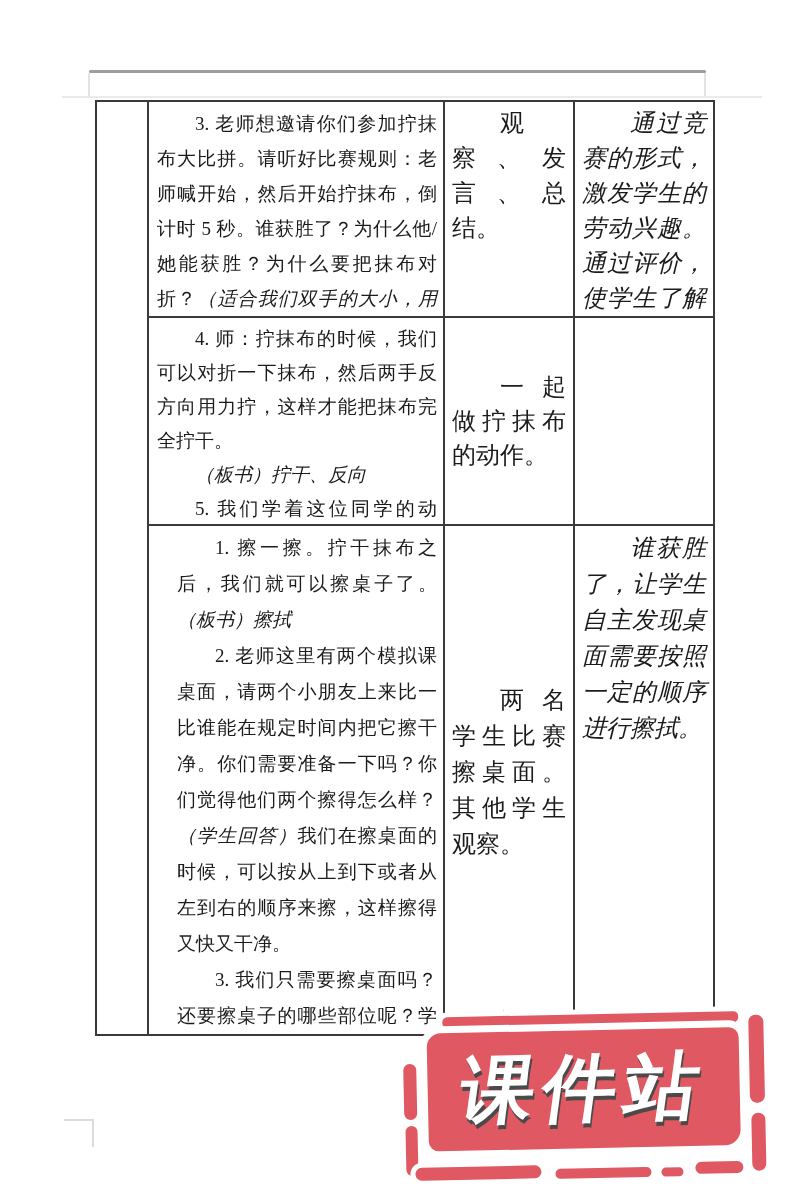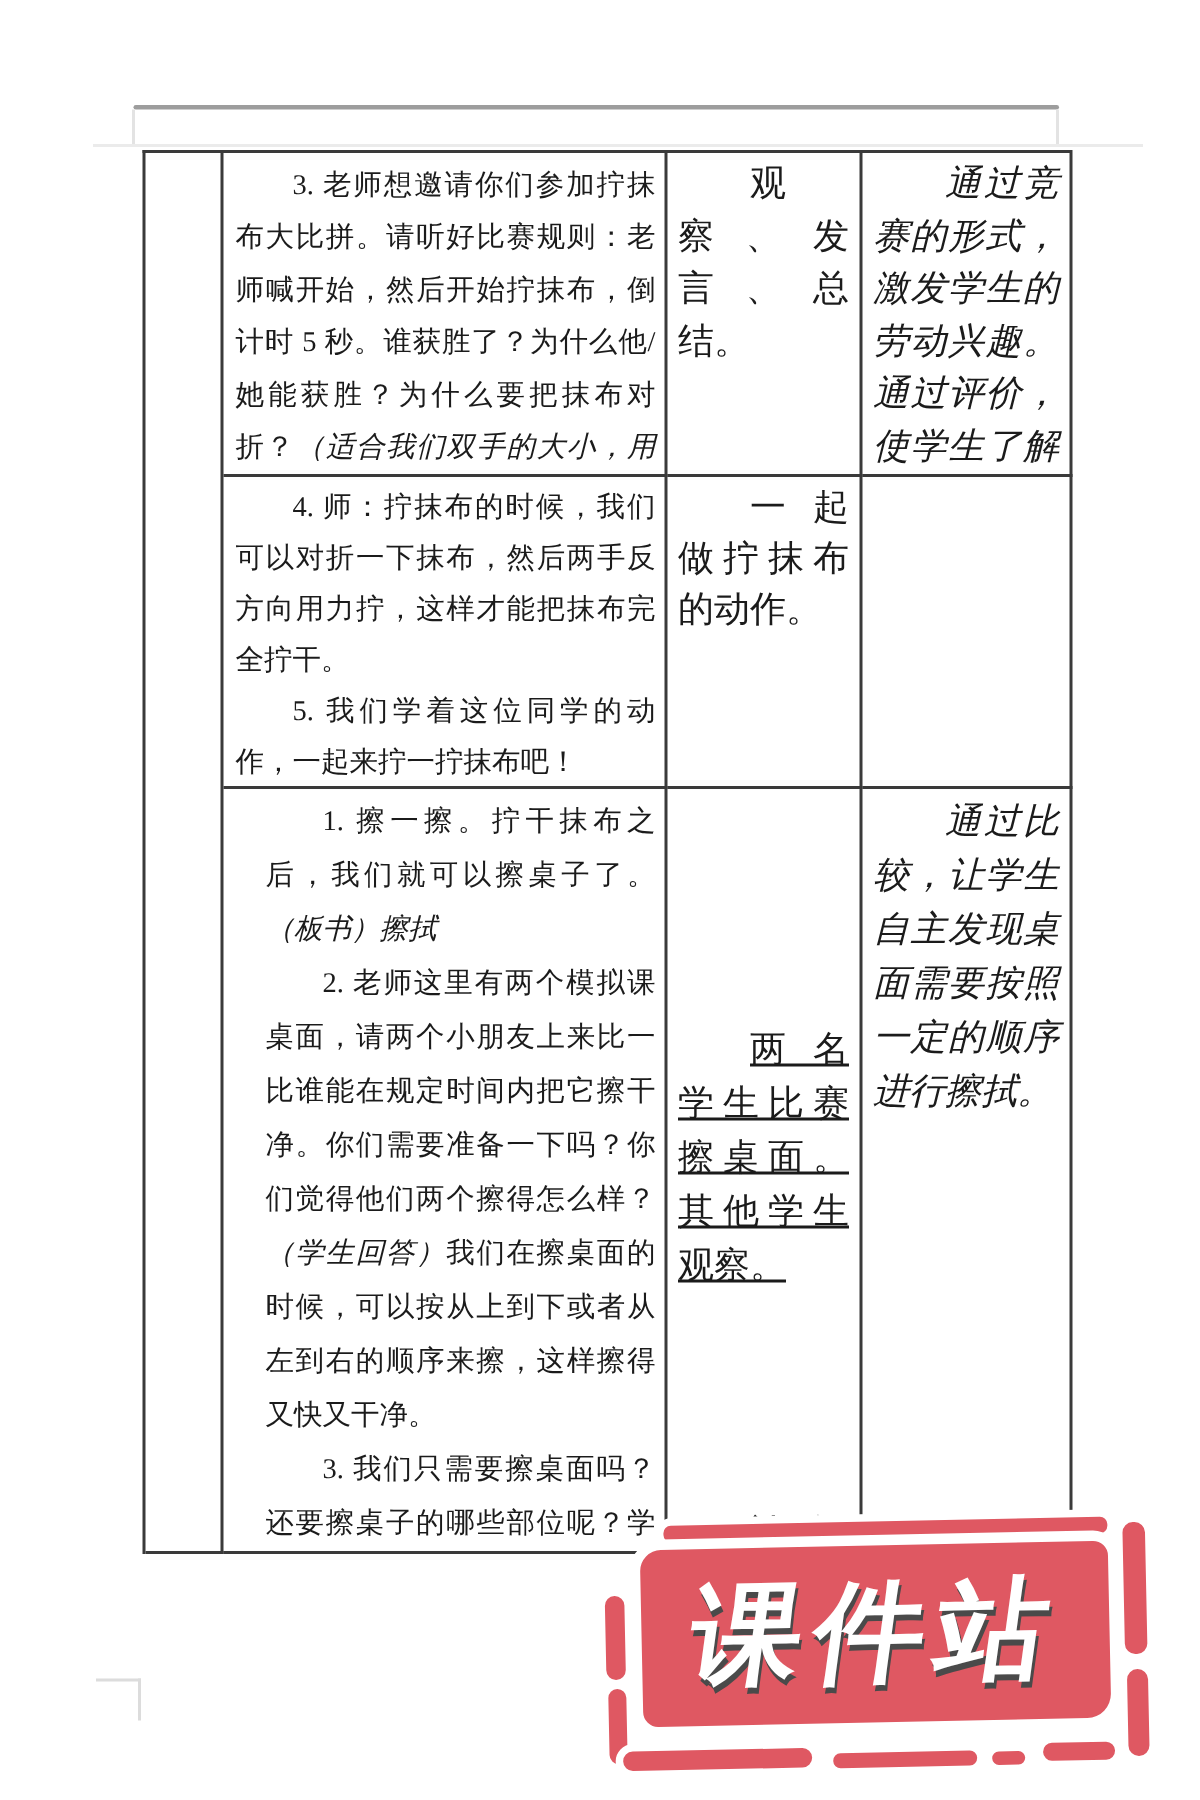--- a/index.html
+++ b/index.html
@@ -39,22 +39,22 @@
   }
   .colspan-rows { grid-row:1 / 4; }
   .r1 { line-height:35px; }
   .r2 { line-height:34px; }
   .r3 { line-height:36px;padding-left:28px; }
   .main { font-size:19px; }
   .side { font-size:24px; padding-left:7px; padding-right:7px; }
   p { margin:0; text-indent:2em; text-align:justify; }
   .kai { font-style:italic; }
   .kai-block { font-style:italic; }
-  .bottom-align { display:flex; flex-direction:column; justify-content:flex-start; padding-bottom:4px; }
-  .gap1 { margin-top:152px;text-decoration:underline; }
+  .bottom-align { display:flex; flex-direction:column; justify-content:center; padding-bottom:4px; }
+  .gap1 { margin-top:152px; }
   .gap2 { margin-top:142px; }
 
   
   .stamp { position:absolute; left:398px; top:1006px; width:402px; height:194px; z-index:5; }
   .stamp-inner { position:absolute; inset:0; transform:rotate(-1.2deg); }
   .stroke {
     position:absolute; background:#df5862; border-radius:7px;
     box-shadow:0 0 0 5px #ffffff;
   }
   .st-top    { left:46px;  top:8px;   width:296px; height:11px; border-radius:5px; }
@@ -104,40 +104,41 @@
   </div>
   <div class="cell side r1">
     <p>观察、发言、总结。</p>
   </div>
   <div class="cell side r1 kai-block">
     <p>通过竞赛的形式，激发学生的劳动兴趣。通过评价，使学生了解对折抹布的作用。</p>
   </div>
 
   <div class="cell main r2">
     <p>4. 师：拧抹布的时候，我们可以对折一下抹布，然后两手反方向用力拧，这样才能把抹布完全拧干。</p>
+    <p class="kai">（板书）拧干、反向</p>
     <p>5. 我们学着这位同学的动作，一起来拧一拧抹布吧！</p>
   </div>
   <div class="cell side r2 bottom-align">
     <p>一起做拧抹布的动作。</p>
   </div>
   <div class="cell side r2"></div>
 
   <div class="cell main r3">
     <p><span>1. 擦一擦。拧干抹布之后，我们就可以擦桌子了。</span><span class="kai">（板书）擦拭</span></p>
     <p><span>2. 老师这里有两个模拟课桌面，请两个小朋友上来比一比谁能在规定时间内把它擦干净。你们需要准备一下吗？你们觉得他们两个擦得怎么样？</span><span class="kai">（学生回答）</span><span>我们在擦桌面的时候，可以按从上到下或者从左到右的顺序来擦，这样擦得又快又干净。</span></p>
     <p>3. 我们只需要擦桌面吗？还要擦桌子的哪些部位呢？学生回答。</p>
 
   </div>
   <div class="cell side r3">
     <p class="gap1">两名学生比赛擦桌面。其他学生观察。</p>
     <p class="gap2">认识桌子的结构。</p>
 
   </div>
   <div class="cell side r3 kai-block">
-    <p>通过比较，让学生自主发现桌面需要按照一定的顺序进行擦拭。</p>
+    <p>谁获胜了，让学生自主发现桌面需要按照一定的顺序进行擦拭。</p>
   </div>
 
 </div>
 
 <div class="stamp">
   <div class="stamp-inner">
     <div class="stroke st-top"></div>
     <div class="stroke st-right1"></div>
     <div class="stroke st-right2"></div>
     <div class="stroke st-left1"></div>

